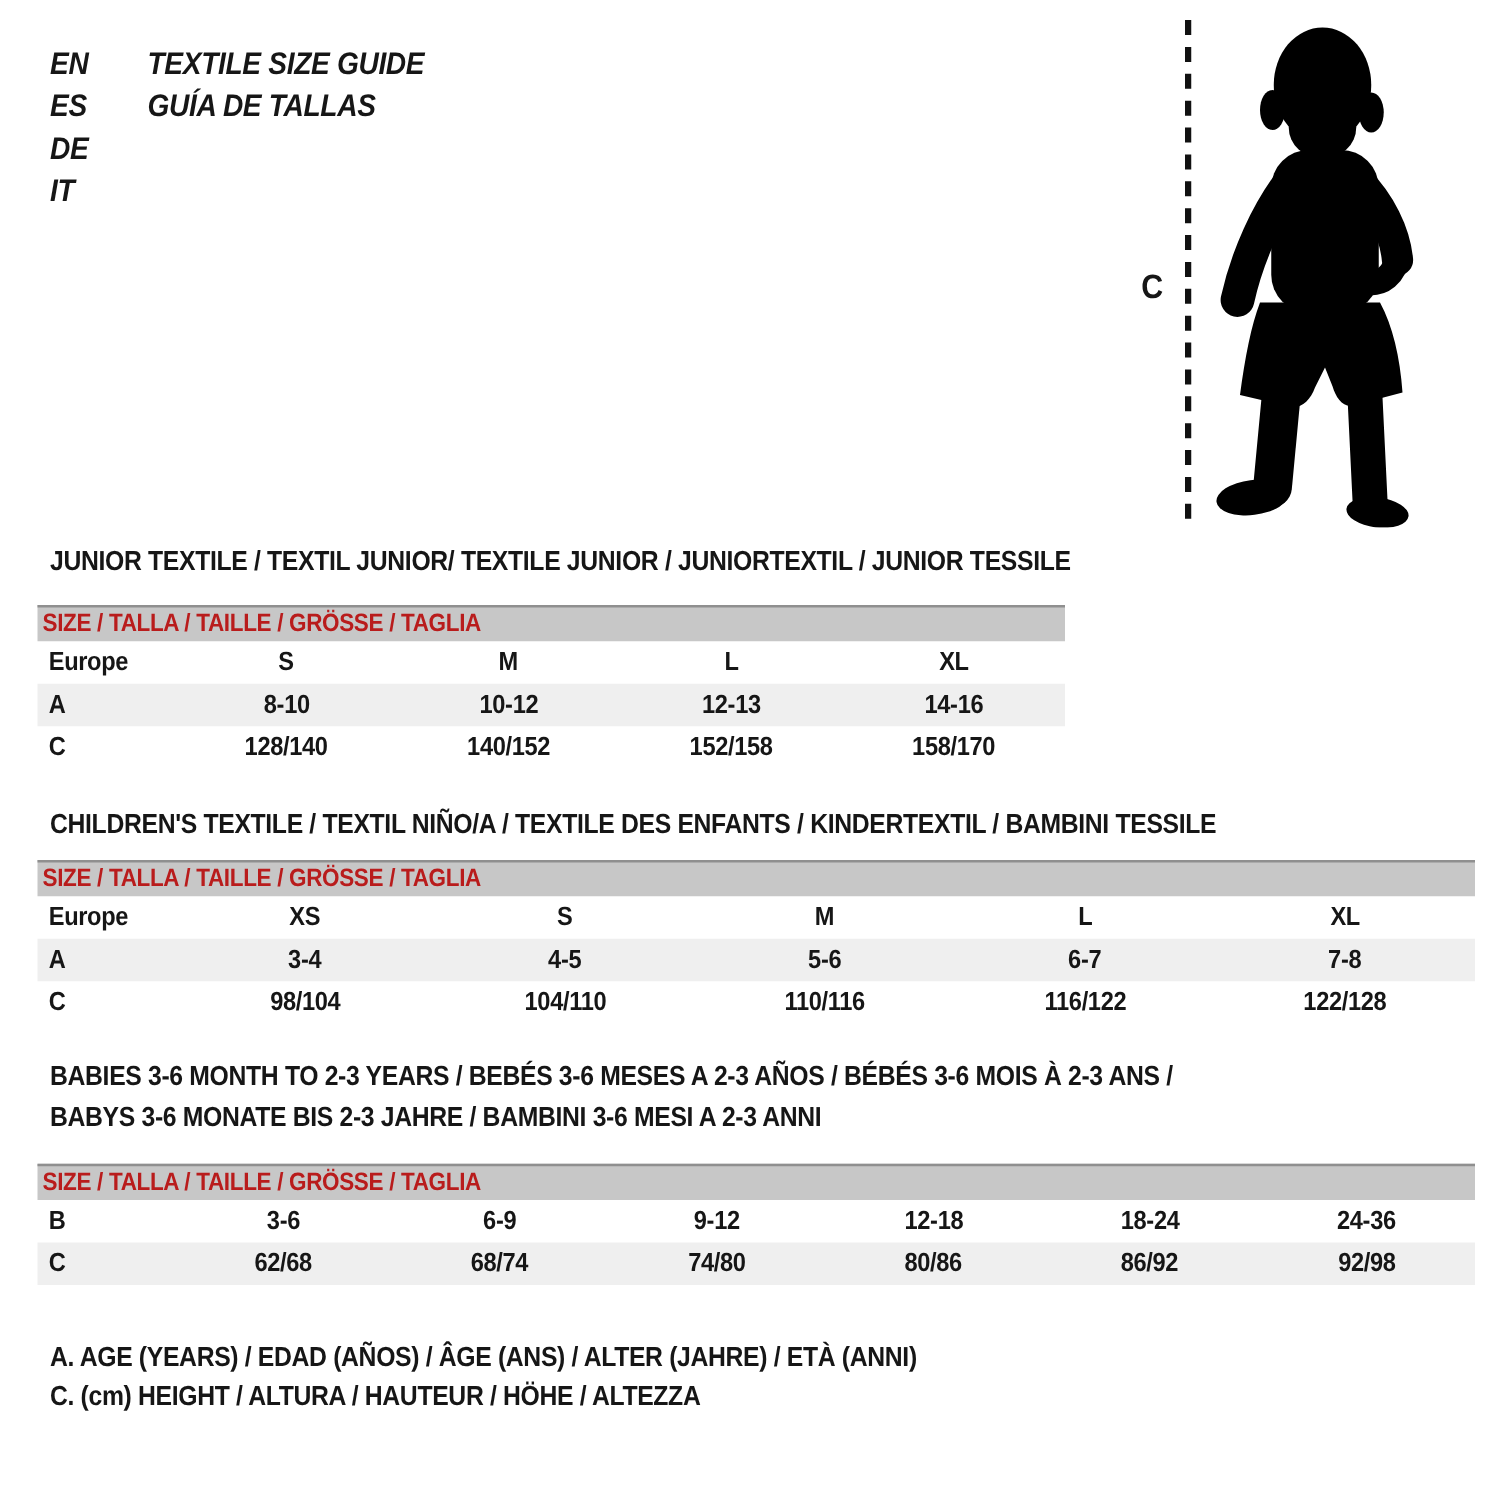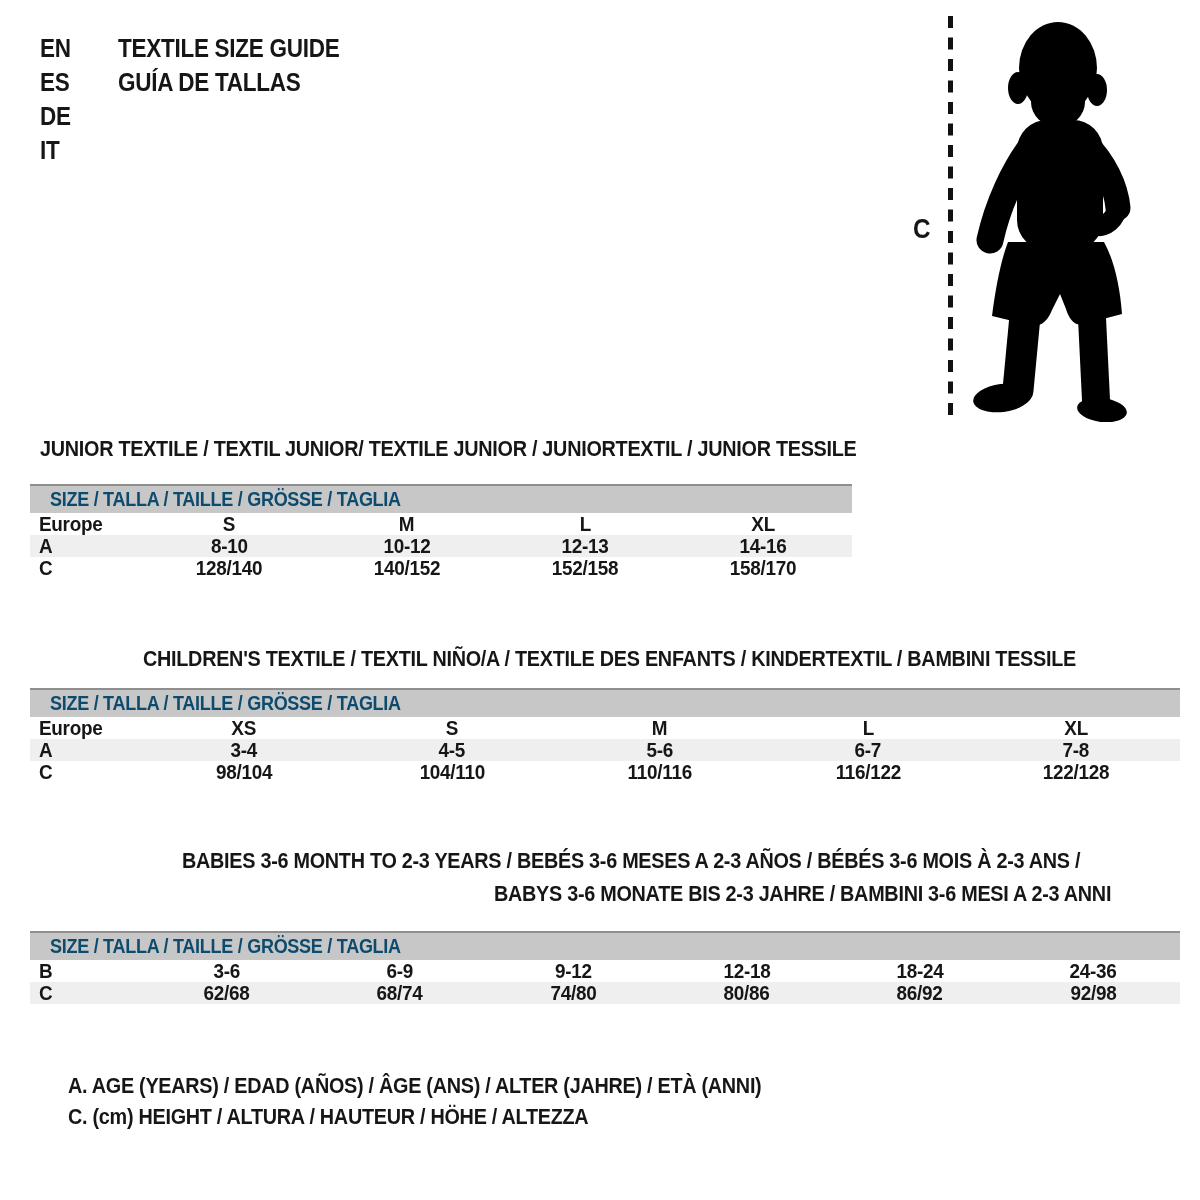--- a/index.html
+++ b/index.html
@@ -14,45 +14,45 @@
   .page{
     position:relative;width:1200px;height:1200px;background:var(--bg);
     font-family:"Liberation Sans",sans-serif;color:var(--text);
     overflow:hidden;margin:0 auto;
   }
   .cond{display:inline-block;transform:scaleX(0.9);transform-origin:0 50%;white-space:nowrap;letter-spacing:-0.3px;}
   .cond.ctr{transform-origin:50% 50%;}
 
   
   .lang-header{position:absolute;left:40px;top:34px;}
-  .lang-row{display:flex;height:34px;}
+  .lang-row{display:flex;height:34px;align-items:center;font-style:italic;}
   .lang-code{width:78px;font-weight:700;font-size:25px;flex:none;}
   .lang-label{font-weight:700;font-size:25px;}
 
   
   .figure-svg{position:absolute;left:900px;top:12px;}
   .c-label{position:absolute;left:913px;top:214px;font-size:27px;font-weight:700;}
 
   
   .size-section{position:absolute;left:30px;}
-  .titles{margin-left:10px;text-align:right;}
+  .titles{margin-left:10px;}
   .sec-title{font-size:22px;font-weight:700;line-height:33px;}
   .tbl{position:absolute;left:0;right:0;}
   .bar{
     height:29px;background:var(--bar-bg);border-top:2px solid var(--bar-border);
-    display:flex;align-items:center;padding-left:20px;box-sizing:border-box;
-    font-size:20px;font-weight:700;color:#0c4a6e;
+    display:flex;align-items:center;padding-left:4px;box-sizing:border-box;
+    font-size:20px;font-weight:700;color:#b91c1c;
   }
-  .row{display:flex;height:22px;align-items:center;font-size:21px;font-weight:700;}
+  .row{display:flex;height:34px;align-items:center;font-size:21px;font-weight:700;}
   .row.shade{background:var(--row-shade);}
   .cell-label{width:110px;flex:none;padding-left:9px;box-sizing:border-box;text-align:left;}
   .cell{flex:1;text-align:center;}
 
   
-  .legend{position:absolute;left:40px;top:1070px;margin-left:28px;}
+  .legend{position:absolute;left:40px;top:1070px;}
   .legend-line{font-size:22px;font-weight:700;line-height:31px;}
 </style>
 </head>
 <body>
 
 <div class="page">
 
   <div class="lang-header" id="langs">
       <div class="lang-row">
         <span class="lang-code"><span class="cond">EN</span></span>

